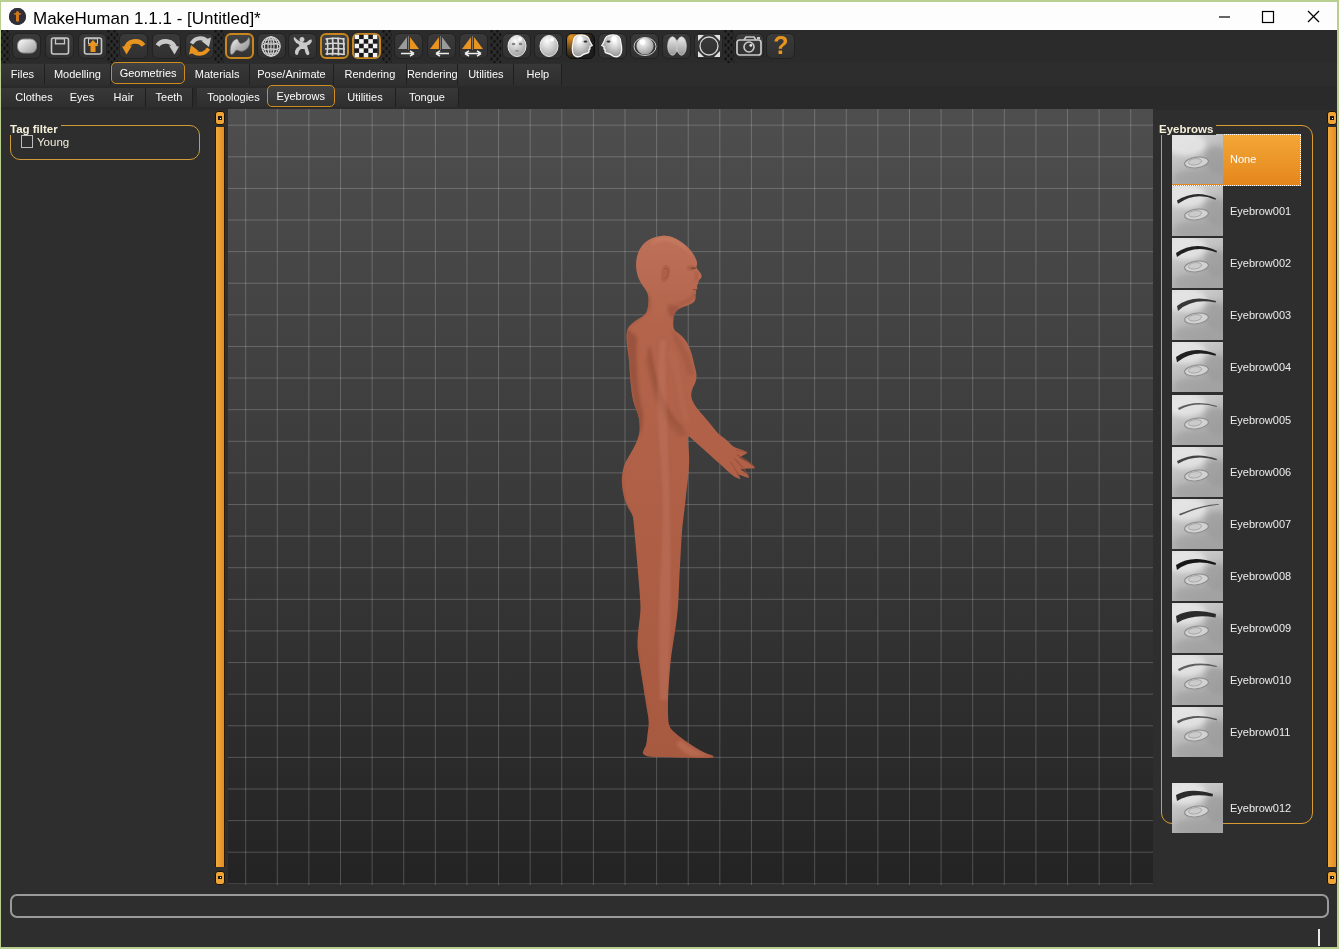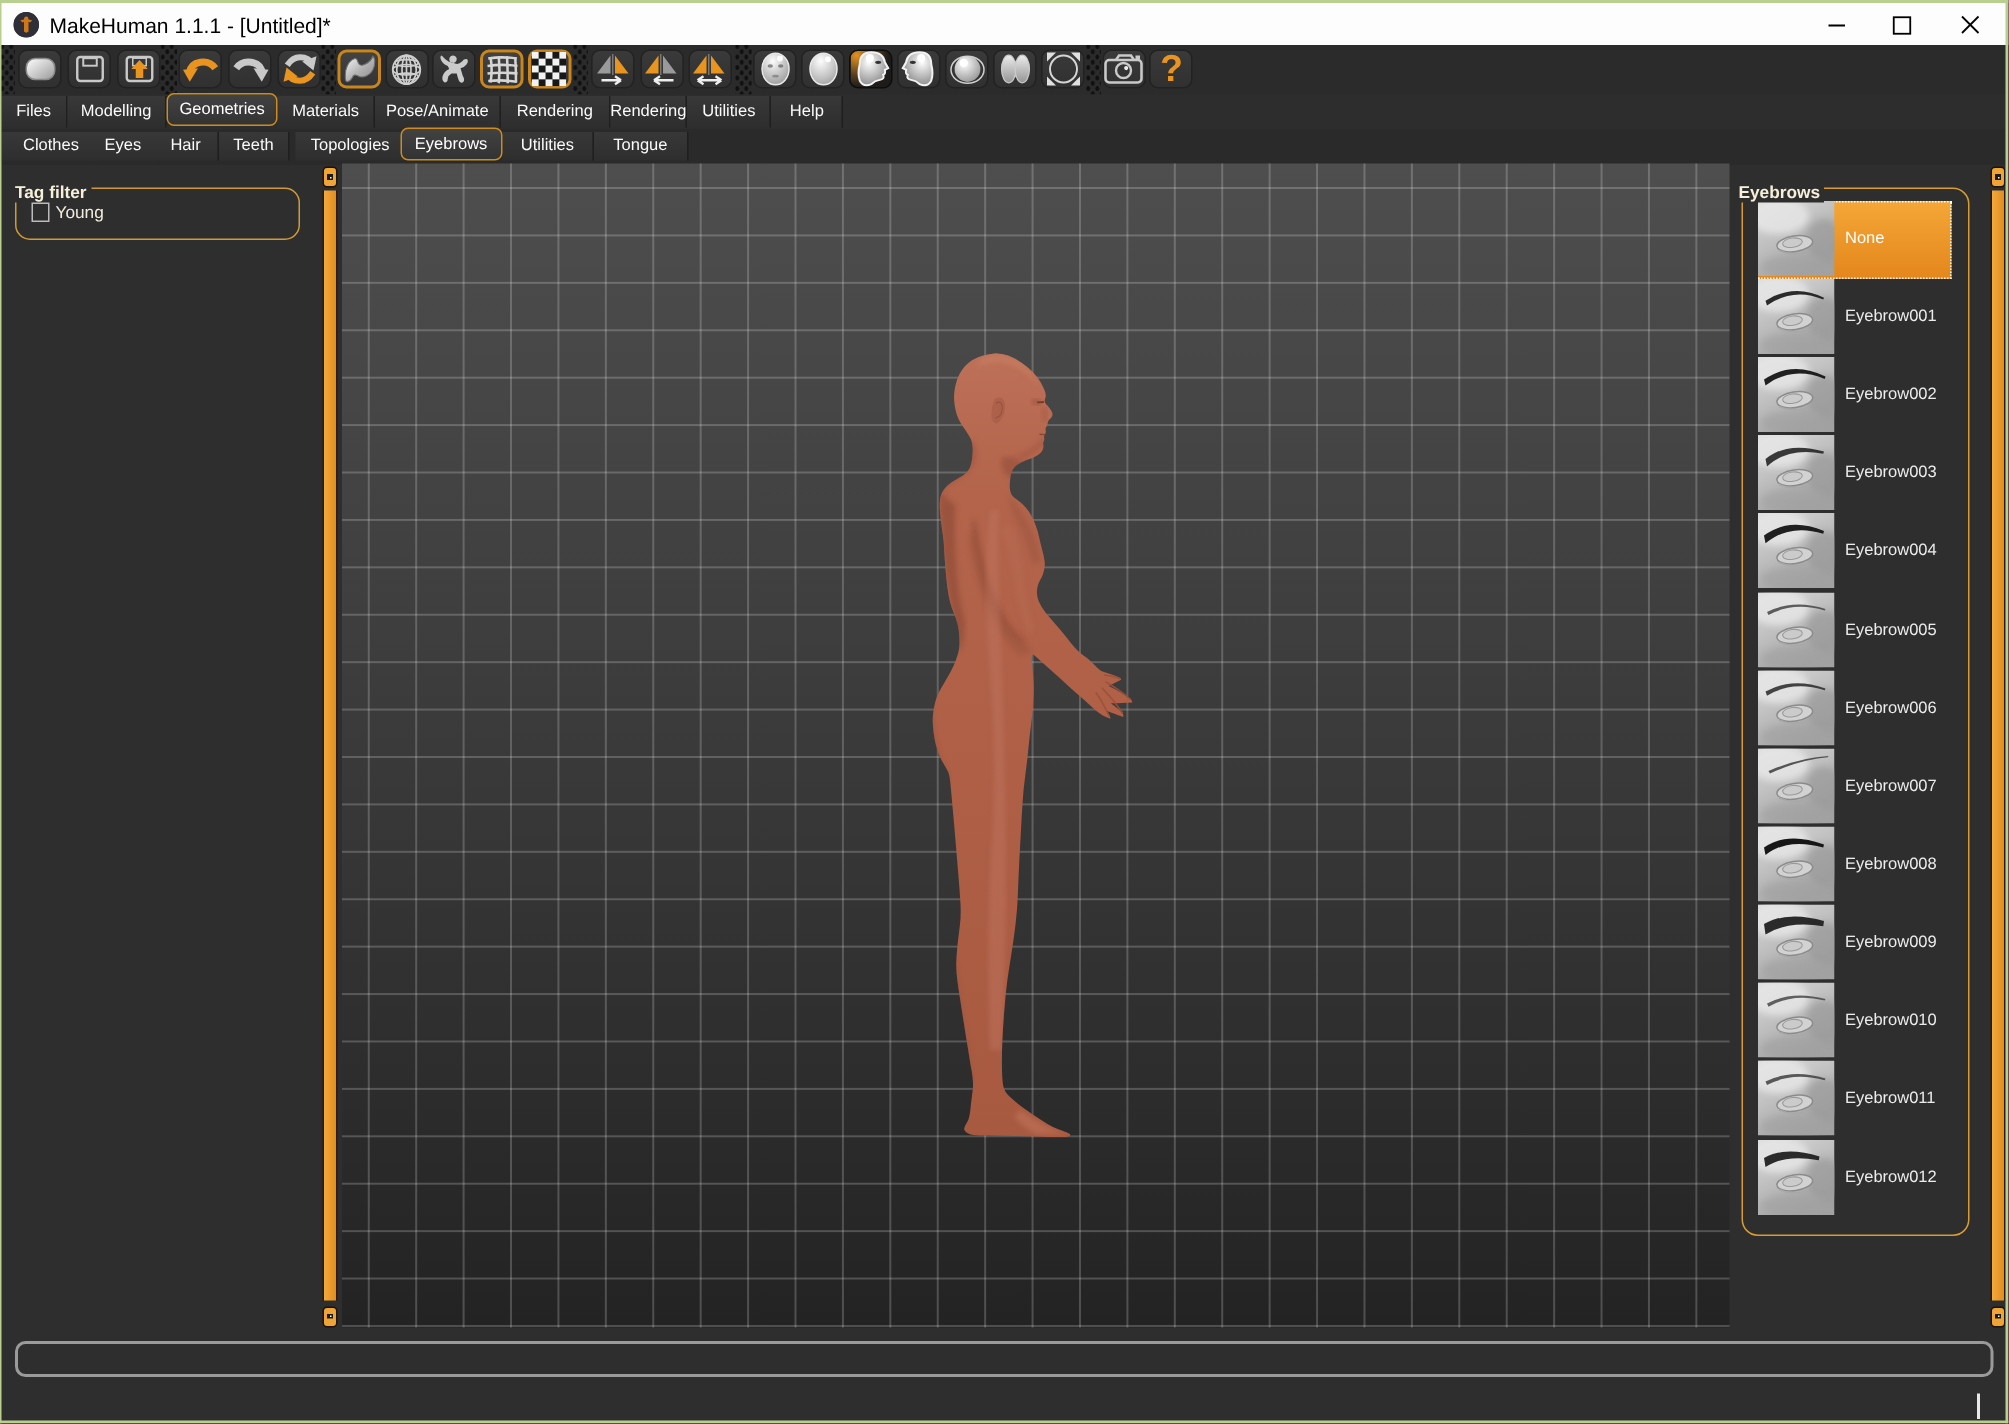--- a/index.html
+++ b/index.html
@@ -7,21 +7,21 @@
        font-family:"Liberation Sans",sans-serif;position:relative;-webkit-font-smoothing:antialiased;}
   .abs{position:absolute;}
   
   #winborder{left:0;top:0;width:1339px;height:949px;border-left:1px solid #b9cf90;
     border-right:2px solid #b9cf90;border-bottom:2px solid #b9cf90;border-top:0;
     box-sizing:border-box;z-index:50;pointer-events:none;}
   
   #titlebar{left:0;top:0;width:1339px;height:30px;background:#fdfdfd;border-top:2px solid #b9cf90;box-sizing:border-box;}
   #title-ico{left:9px;top:6px;width:17px;height:17px;border-radius:50%;background:#33333d;}
   #title-ico svg{position:absolute;left:0;top:0;}
-  #title-text{left:33px;top:7px;font-size:14px;color:#000;}
+  #title-text{left:33px;top:7px;font-size:17px;color:#000;}
   
   #toolbar{left:0;top:30px;width:1339px;height:33px;background:#2b2b2b;}
   .dots{top:0;height:33px;width:10px;background-image:radial-gradient(#101010 1.2px,transparent 1.5px),radial-gradient(#101010 1.2px,transparent 1.5px);background-size:6px 7px,6px 7px;background-position:1.5px 1px,4.5px 4.5px;}
   .tbtn{top:2.7px;width:29px;height:26.5px;background:linear-gradient(180deg,#3a3a3a,#303030);border:1px solid #222;border-radius:6px;box-sizing:border-box;}
   .tbtn.act{border:2px solid #c8861c;background:linear-gradient(180deg,#434343,#333);}
   .tbtn svg{position:absolute;left:50%;top:50%;transform:translate(-50%,-50%);}
   
   #tabrow1{left:0;top:63px;width:1339px;height:23px;background:#2d2d2d;}
   #tabrow2{left:0;top:86px;width:1339px;height:24px;background:#2a2a2a;}
   .tab{top:0.5px;height:21.5px;background:linear-gradient(180deg,#383838,#2e2e2e);
@@ -720,21 +720,21 @@
     <ellipse cx="14" cy="10" rx="20" ry="12" fill="#e8e8e8" opacity="0.8" filter="url(#sf11)"></ellipse>
     <ellipse cx="44" cy="26" rx="12" ry="14" fill="#9a9a9a" opacity="0.7" filter="url(#sf11)"></ellipse>
     <ellipse cx="24" cy="44" rx="22" ry="8" fill="#a2a2a2" opacity="0.7" filter="url(#sf11)"></ellipse>
     <ellipse cx="24.5" cy="28.5" rx="12" ry="5.2" fill="#d2d2d2" stroke="#8b8b8b" stroke-width="1" transform="rotate(-8 24.5 28.5)"></ellipse>
     <ellipse cx="23" cy="27.8" rx="6.6" ry="3.1" fill="#cbcbcb" stroke="#999" stroke-width="0.7" transform="rotate(-8 23 27.8)"></ellipse>
     <path d="M14,33 Q24,37.5 34,33.5" fill="none" stroke="#a8a8a8" stroke-width="1"></path>
     <path d="M5,14 Q23,5 45,12 L44.5,13.2 Q23,7.25 6,16.4 Z" fill="#404040" opacity="0.85" filter="url(#bf11)"></path>
   </svg>
       <div class="rowlbl">Eyebrow011</div>
     </div>
-    <div class="abs row" style="top: 760px;">
+    <div class="abs row" style="top: 783px;">
       <svg class="thumb" viewBox="0 0 51 50">
     <defs>
       <linearGradient id="tg12" x1="0" y1="0" x2="0.55" y2="1">
         <stop offset="0" stop-color="#dadada"></stop>
             <stop offset="0.45" stop-color="#c2c2c2"></stop>
             <stop offset="1" stop-color="#a2a2a2"></stop>
       </linearGradient>
       <filter id="sf12" x="-30%" y="-30%" width="160%" height="160%">
             <feGaussianBlur stdDeviation="2.5"></feGaussianBlur>
           </filter>

